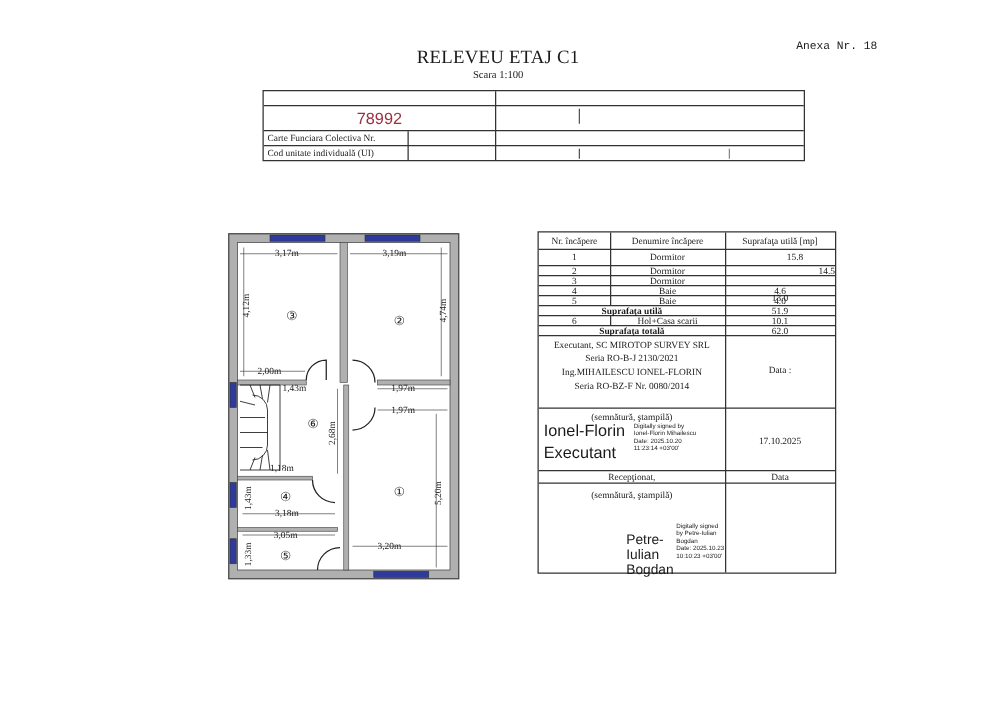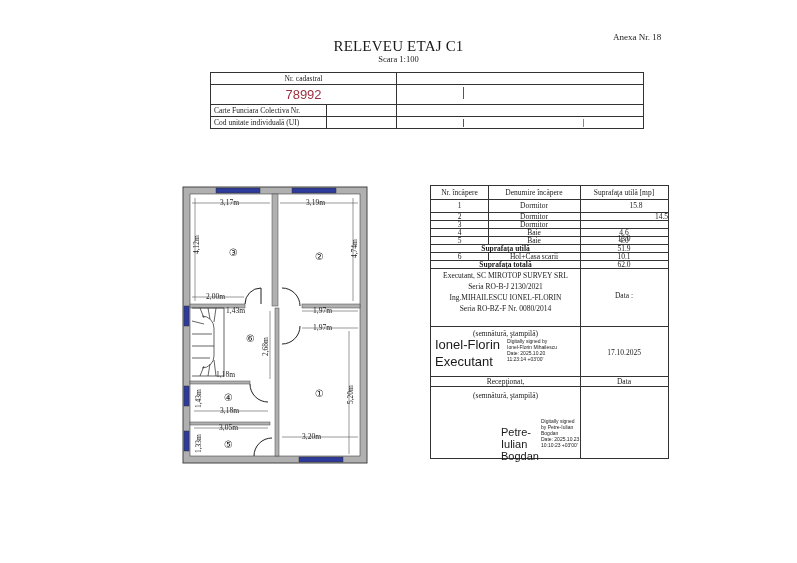--- a/index.html
+++ b/index.html
@@ -1,18 +1,18 @@
 <!DOCTYPE html>
 <html><head>
 <meta charset="utf-8">
 <style>
   html, body { margin:0; padding:0; background:#ffffff; }
   body { width:797px; height:563px; position:relative; overflow:hidden; font-family:"Liberation Serif", serif; color:#1a1a1a; }
   .abs { position:absolute; }
-  .annex { left:613px; top:32px; font-size:9px; }
+  .annex { left:637px; top:32px; font-size:9px;font-family:Liberation Mono, monospace; }
   .title { left:0; width:797px; top:38px; text-align:center; font-size:15px; letter-spacing:0.2px; }
   .scale { left:0; width:797px; top:54px; text-align:center; font-size:8.5px; }
 
   
   .cad { left:210px; top:72px; width:432px; height:55px; border:1px solid #333; }
   .cad .row { position:absolute; left:0; width:100%; border-bottom:1px solid #333; }
   .cad .r1 { top:0; height:11px; }
   .cad .r2 { top:12px; height:19px; }
   .cad .r3 { top:32px; height:11px; }
   .cad .r4 { top:44px; height:11px; border-bottom:none; }
@@ -38,21 +38,20 @@
 <div class="abs annex">Anexa Nr. 18</div>
 <div class="abs title">RELEVEU ETAJ C1</div>
 <div class="abs scale">Scara 1:100</div>
 
 <div class="abs cad">
   <div class="row r1"></div>
     <div class="row r2"></div>
     <div class="row r3"></div>
     <div class="row r4"></div>
   <div class="vline"></div>
-  <div class="lbl" style="left:0;width:185px;top:0;text-align:center;">Nr. cadastral</div>
   <div class="num">78992</div>
   <div class="lbl" style="left:3px;top:32px;">Carte Funciara Colectiva Nr.</div>
   <div class="lbl" style="left:3px;top:44px;">Cod unitate individuală (UI)</div>
   <div class="sub"></div>
   <div style="position:absolute;left:252px;top:14px;width:1px;height:12px;background:#555;"></div>
   <div style="position:absolute;left:252px;top:46px;width:1px;height:8px;background:#555;"></div>
   <div style="position:absolute;left:372px;top:46px;width:1px;height:8px;background:#888;"></div>
 </div>
 
 <svg class="abs" style="left:182px;top:186px;" width="186" height="280" viewBox="0 0 186 280">

